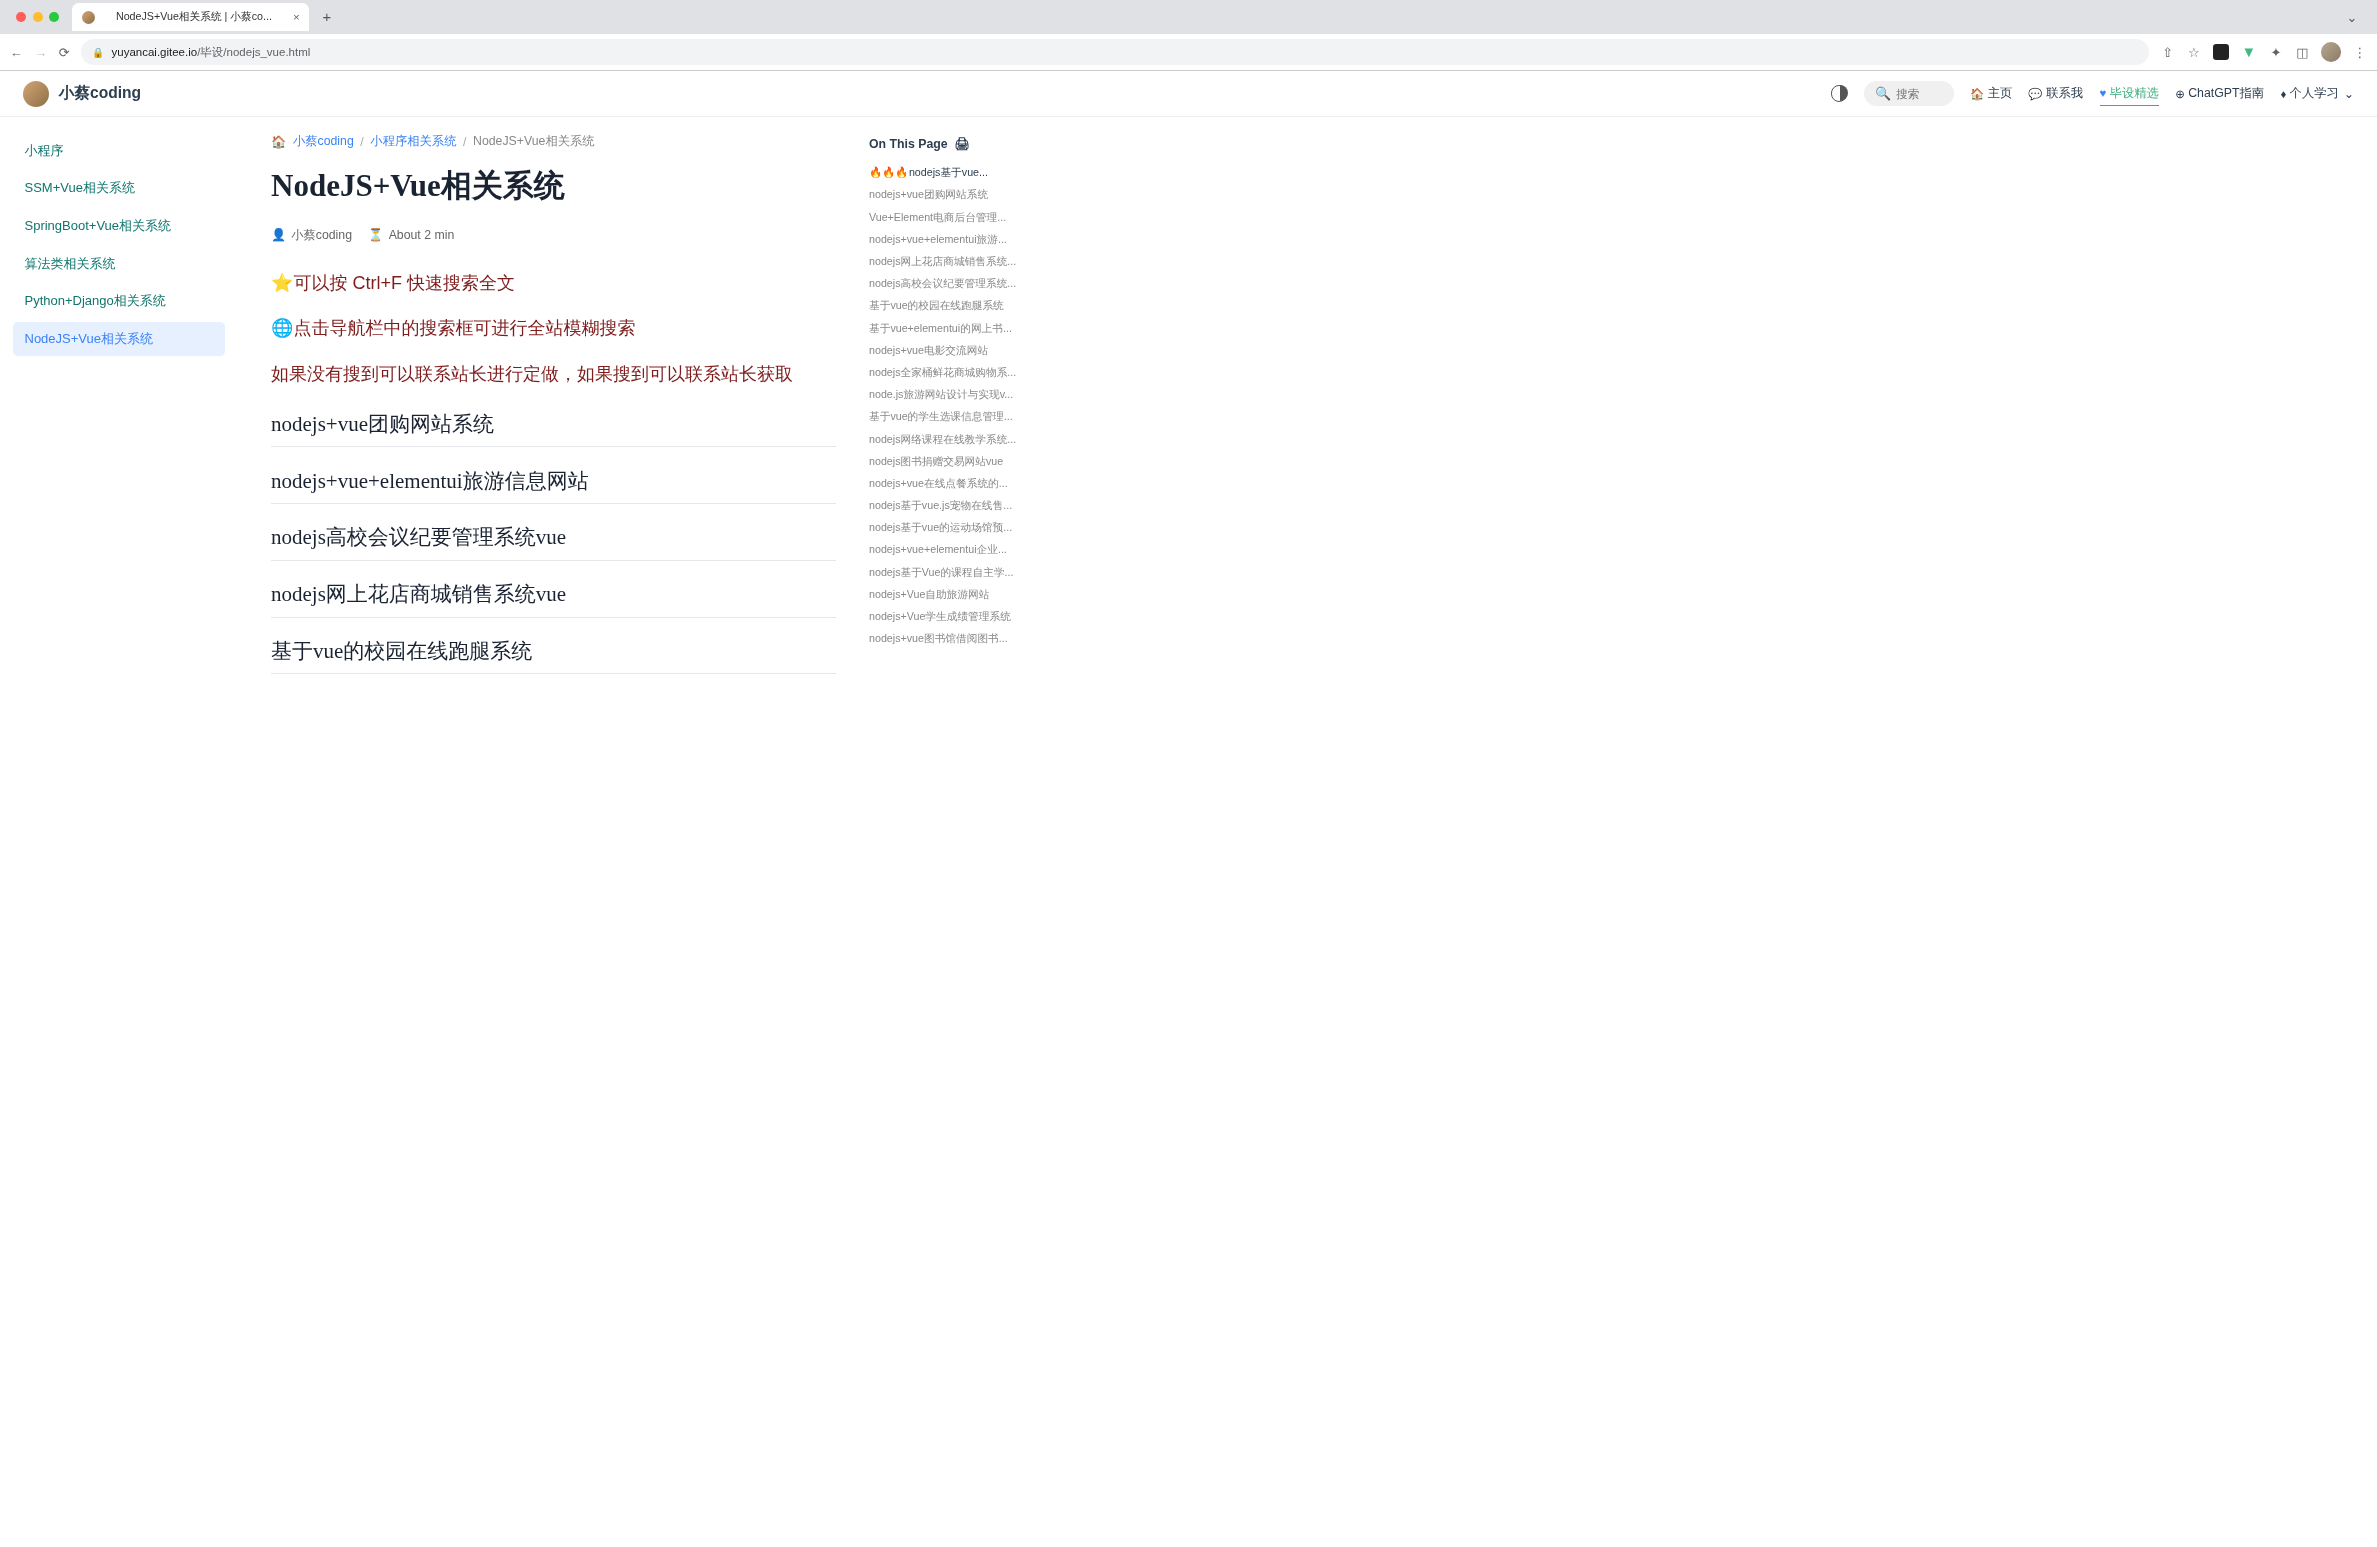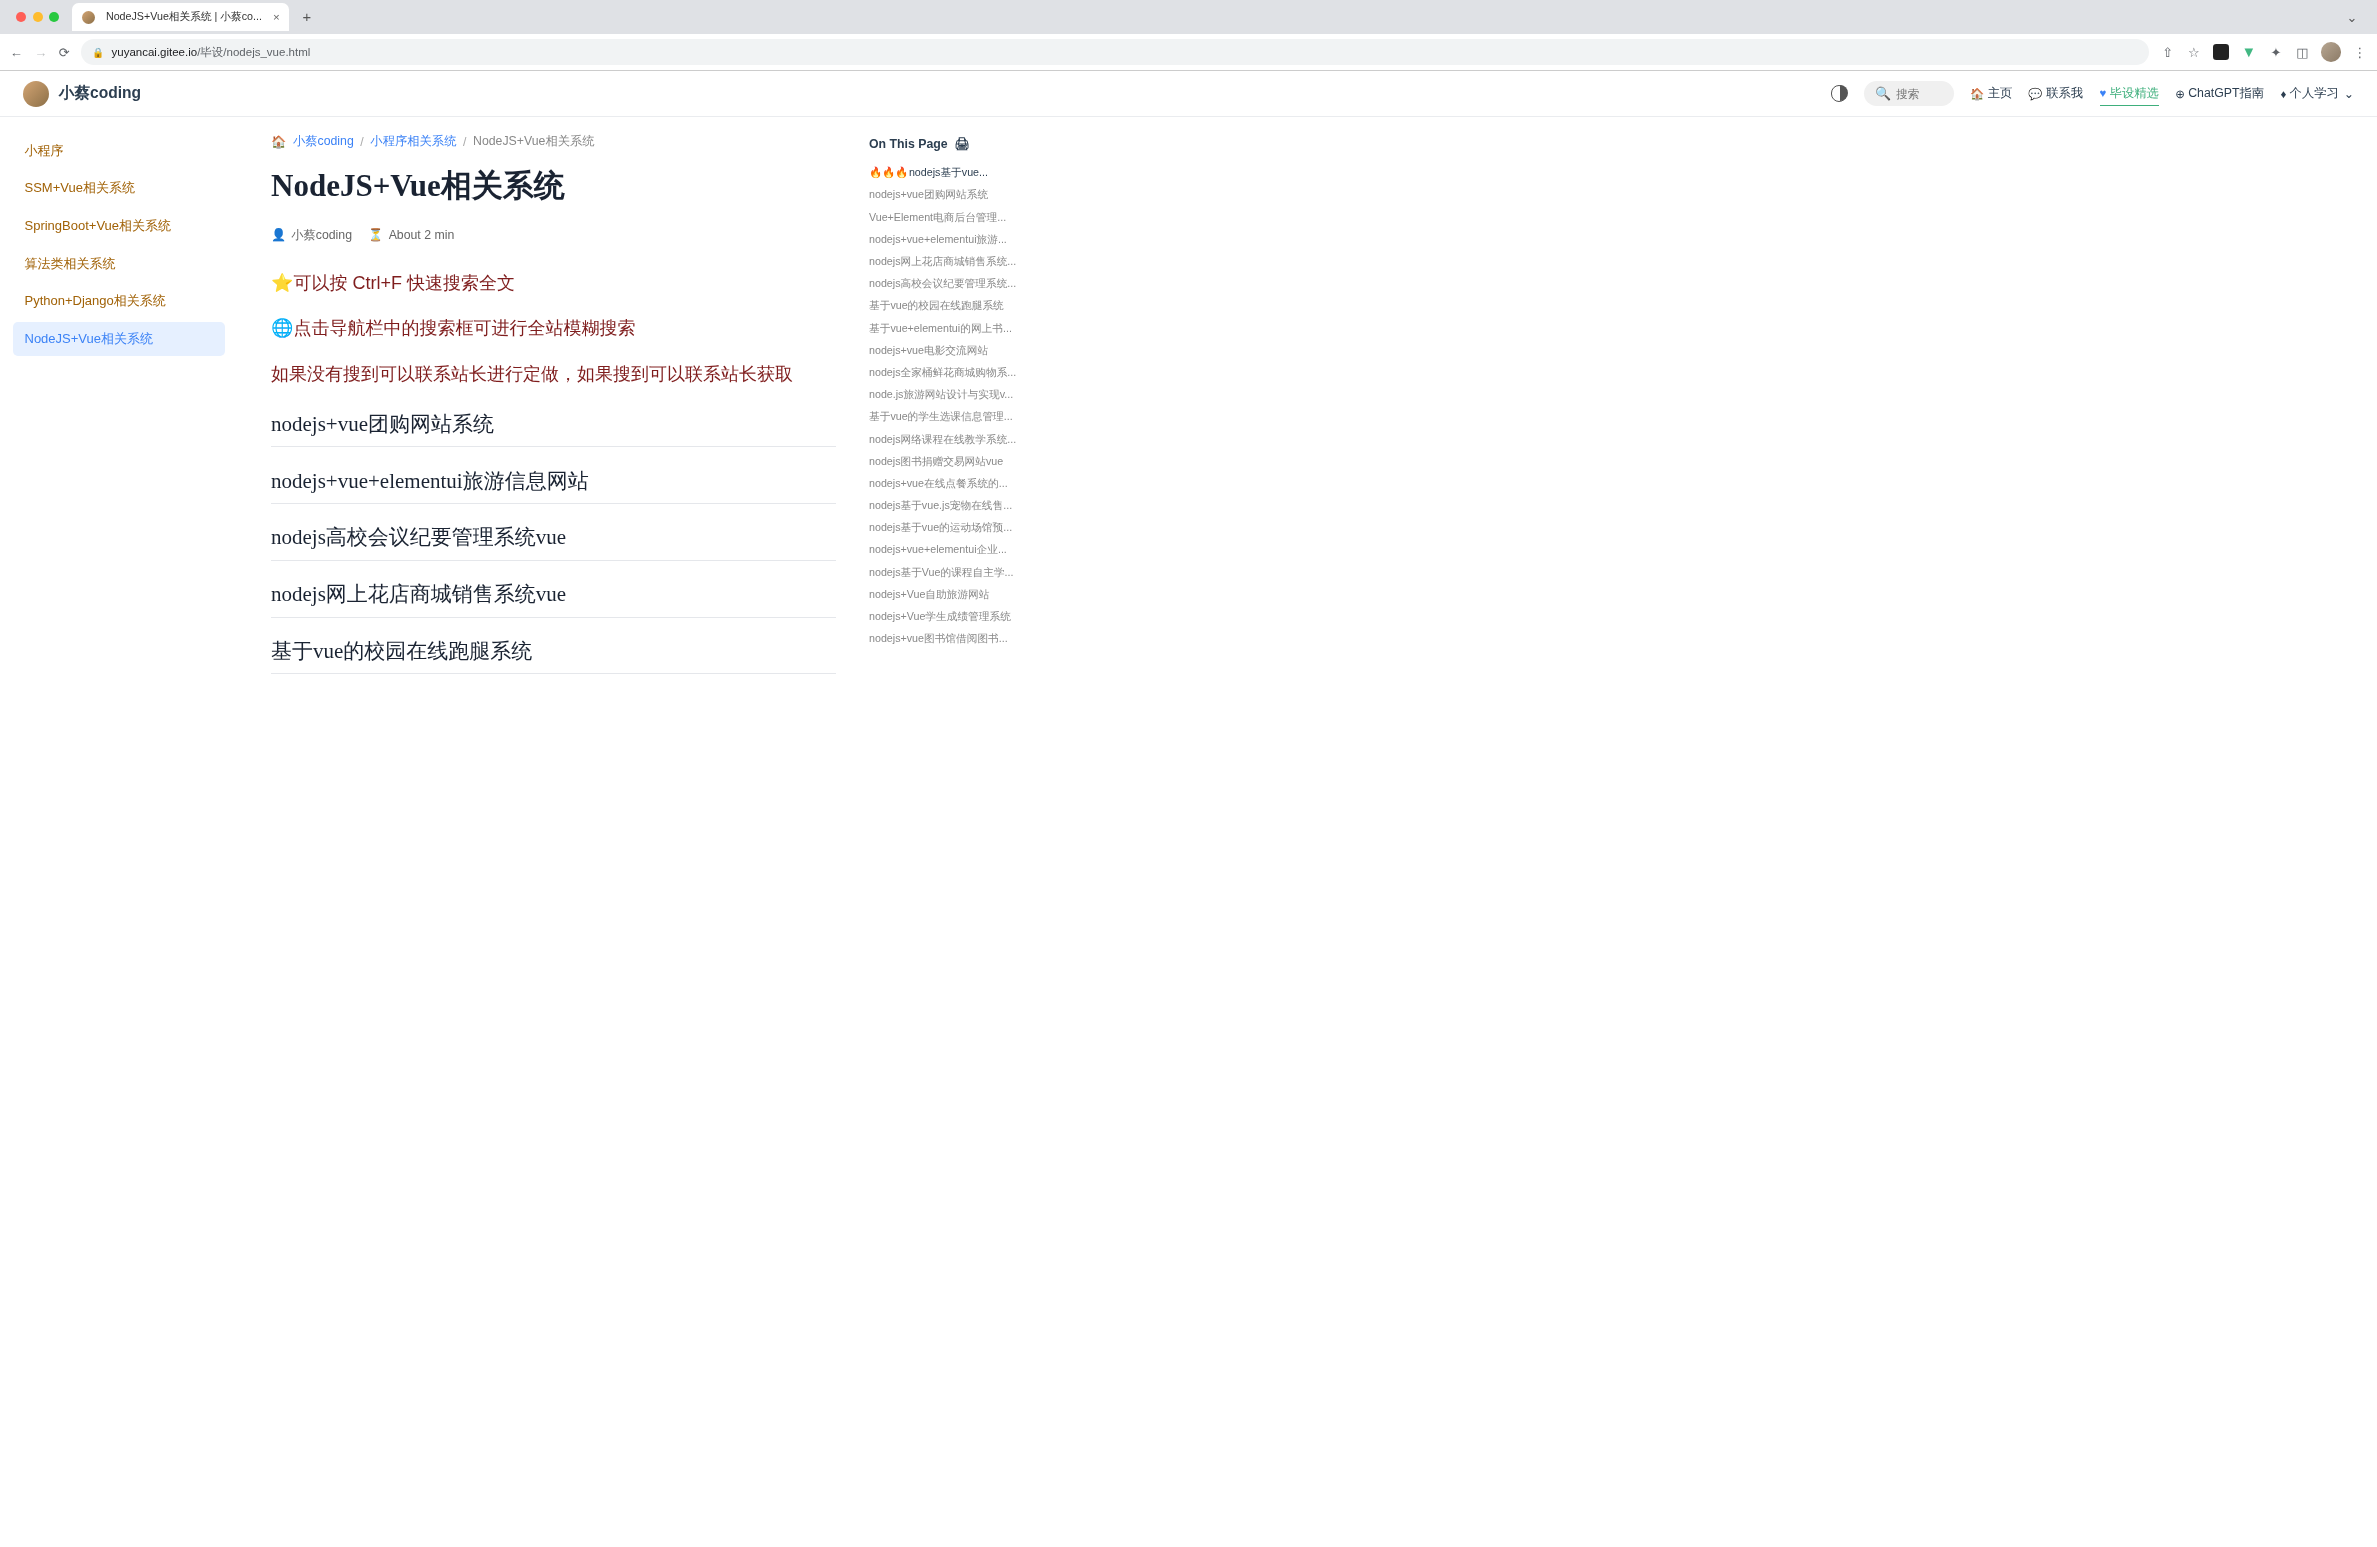--- a/index.html
+++ b/index.html
@@ -6,21 +6,21 @@
 body { font-family: -apple-system, BlinkMacSystemFont, "Segoe UI", sans-serif; background: #fff; color: #2c3e50; }
 
 
 .browser-chrome { background: #dfe1e5; border-bottom: 0.8px solid #ccc; }
 .tab-bar { display: flex; align-items: center; height: 34px; padding: 0 9.8px; gap: 6.6px; }
 .traffic-lights { display: flex; gap: 6.6px; padding: 0 6.6px; }
 .tl { width: 9.8px; height: 9.8px; border-radius: 50%; }
 .tl.red { background: #ff5f57; }
 .tl.yellow { background: #febc2e; }
 .tl.green { background: #28c840; }
-.tab { display: flex; align-items: center; background: #fff; border-radius: 6.6px 6.6px 0 0; padding: 6.6px 9.8px; gap: 11px; min-width: 180px; font-size: 10.7px; color: #333; }
+.tab { display: flex; align-items: center; background: #fff; border-radius: 6.6px 6.6px 0 0; padding: 6.6px 9.8px; gap: 21px; min-width: 180px; font-size: 10.7px; color: #333; }
 .tab-favicon { width: 13px; height: 13px; border-radius: 50%; background: linear-gradient(135deg,#d4a574,#8b6f47); }
 .tab-close { color: #666; font-size: 11.5px; cursor: pointer; margin-left: auto; }
 .new-tab { color: #555; font-size: 14.8px; padding: 0 6.6px; cursor: pointer; }
 .down-arrow { margin-left: auto; color: #555; padding: 0 9.8px; cursor: pointer; }
 
 .toolbar { display: flex; align-items: center; background: #fff; height: 36px; padding: 0 9.8px; gap: 11.5px; }
 .nav-btn { color: #5f6368; cursor: pointer; font-size: 13px; }
 .addr-bar { flex: 1; display: flex; align-items: center; background: #f1f3f4; border-radius: 16.4px; height: 26px; padding: 0 11.5px; gap: 6.6px; font-size: 11.5px; color: #5f6368; }
 .addr-text { color: #202124; }
 .addr-text .domain { color: #202124; }
@@ -39,21 +39,21 @@
 .theme-toggle::after { content: ''; position: absolute; right: -1.6px; top: -1.6px; width: 8.2px; height: 16.4px; background: #555; border-radius: 0 16.4px 16.4px 0; }
 .search-box { display: flex; align-items: center; background: #f0f0f0; border-radius: 16.4px; padding: 4.9px 11.5px; gap: 4.9px; width: 90px; }
 .search-box input { border: none; background: transparent; outline: none; width: 49px; font-size: 11.5px; }
 .nav-link { display: flex; align-items: center; gap: 3.3px; font-size: 12.3px; color: #2c3e50; cursor: pointer; padding: 3.3px 0; }
 .nav-link.active { color: #3eaf7c; border-bottom: 1.6px solid #3eaf7c; }
 .nav-link .ico { font-size: 11.5px; }
 
 
 .layout { display: flex; min-height: calc(100vh - 116px); }
 .sidebar { width: 238px; padding: 16.4px 13px; }
-.sidebar-item { padding: 8.2px 11.5px; font-size: 13px; color: #a16207; border-radius: 4.9px; cursor: pointer; margin-bottom: 3.3px; }
+.sidebar-item { padding: 8.2px 11.5px; font-size: 13px; color: #0f766e; border-radius: 4.9px; cursor: pointer; margin-bottom: 3.3px; }
 .sidebar-item.active { background: #e6f0ff; color: #3b82f6; }
 
 .content { flex: 1; padding: 16.4px 33px; max-width: 631px; }
 .breadcrumb { display: flex; align-items: center; gap: 6.6px; font-size: 12.3px; margin-bottom: 14.8px; }
 .breadcrumb a { color: #3b82f6; cursor: pointer; }
 .breadcrumb .sep { color: #aaa; }
 .breadcrumb .current { color: #888; }
 .page-title { font-size: 31px; font-weight: 600; font-family: Georgia, serif; color: #1a2332; margin-bottom: 19.7px; }
 .meta { display: flex; align-items: center; gap: 16.4px; color: #666; font-size: 12.3px; margin-bottom: 23px; }
 .meta-item { display: flex; align-items: center; gap: 4.9px; }

